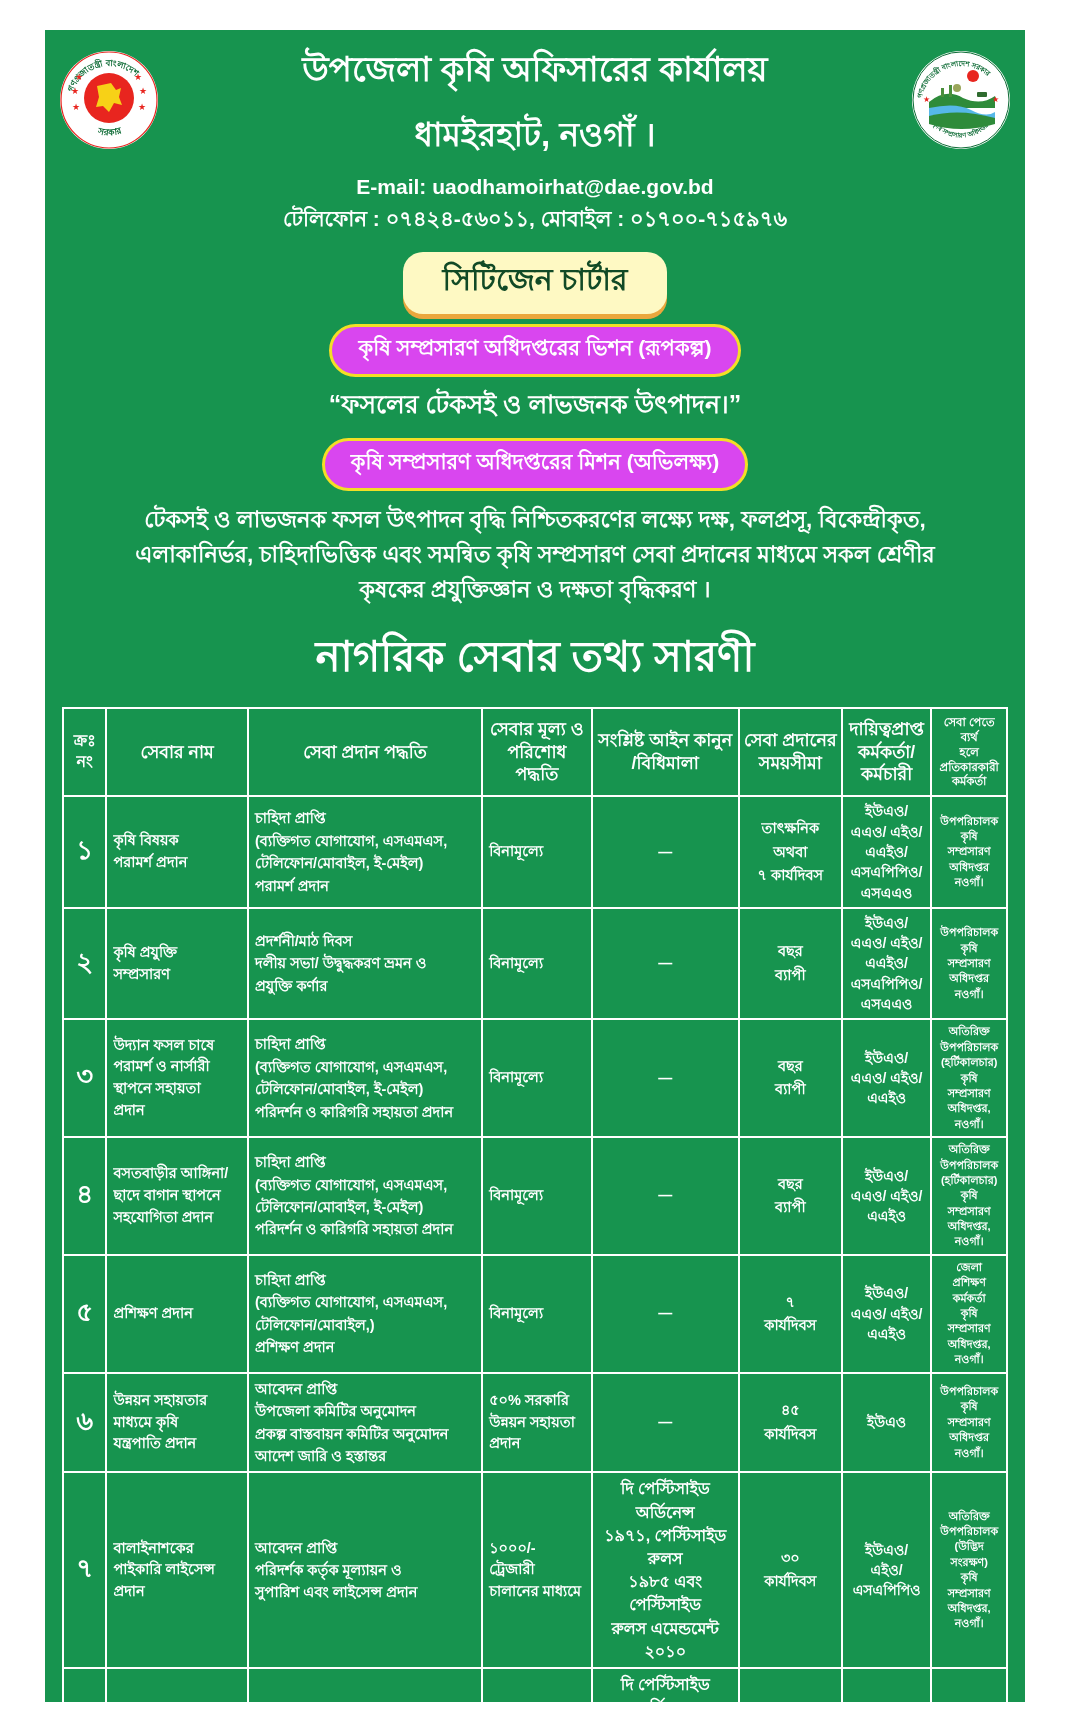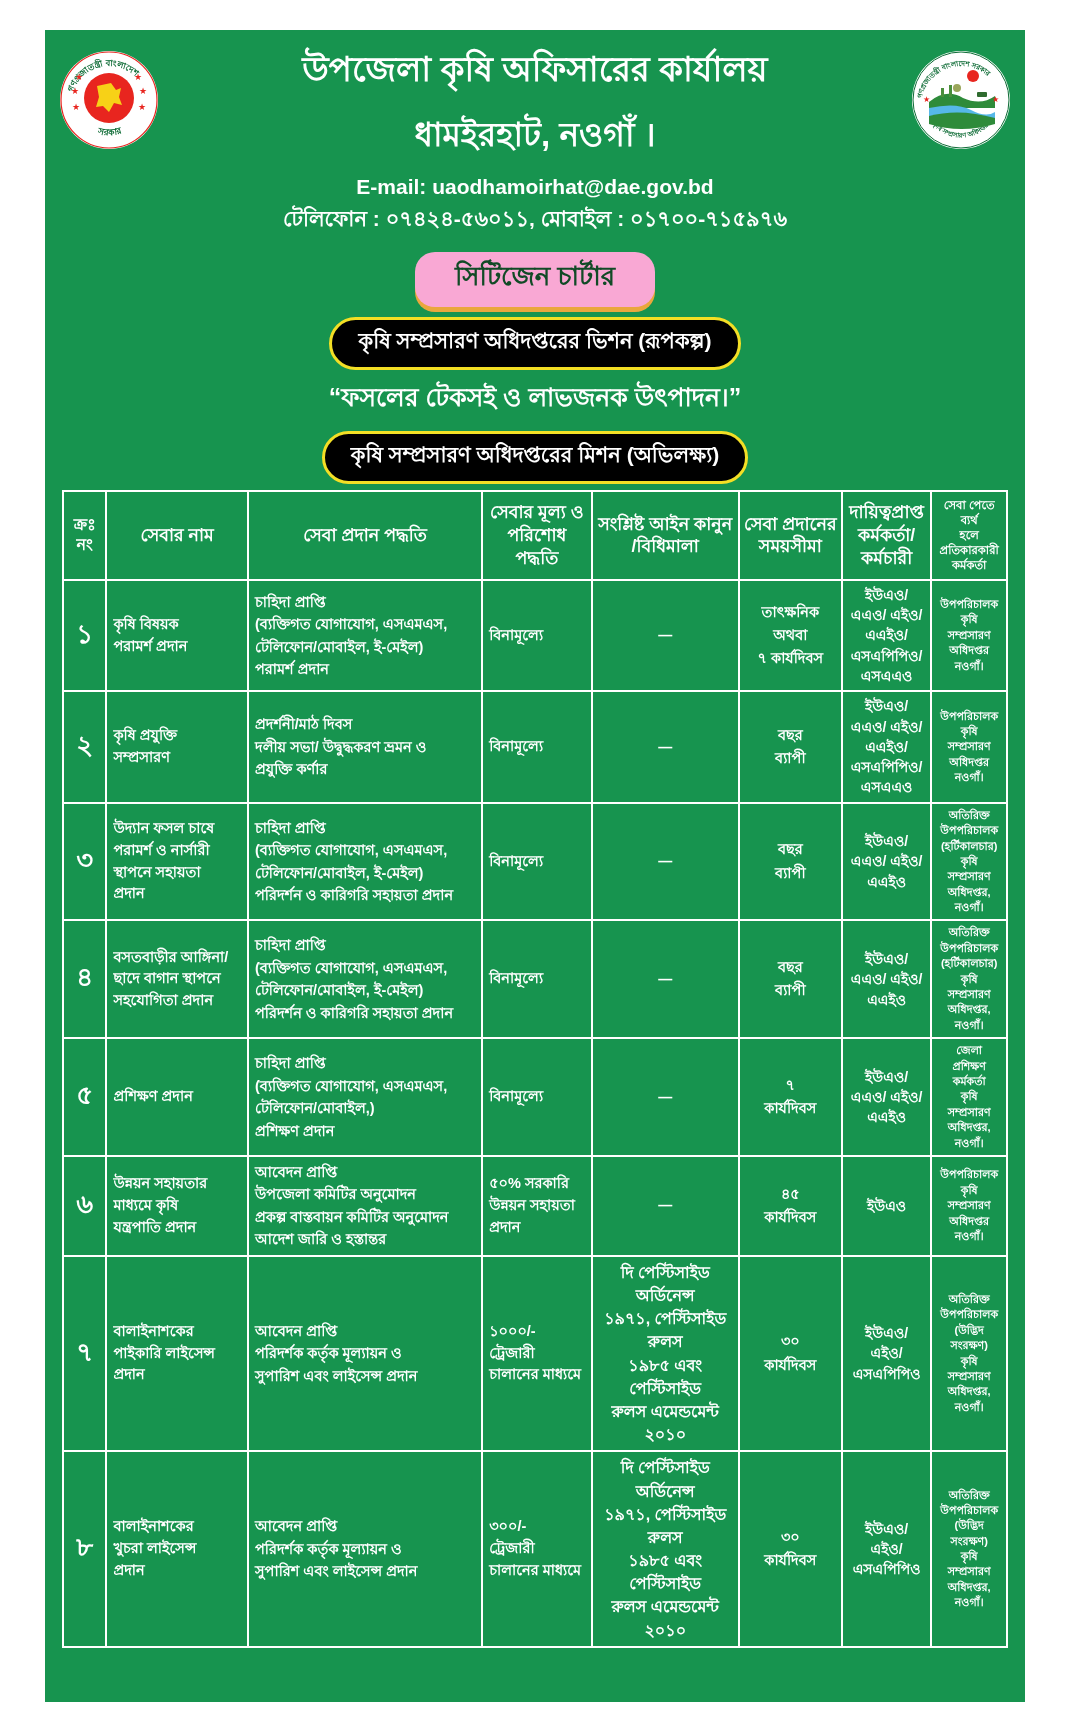--- a/index.html
+++ b/index.html
@@ -10,26 +10,26 @@
   
   .header { display:flex; align-items:flex-start; justify-content:space-between; padding:20px 14px 0 14px; }
   .logo { width:100px; height:100px; flex:0 0 auto; }
   .header-center { flex:1 1 auto; text-align:center; padding:0 6px; }
   .office-title { font-size:34px; line-height:1.15; font-weight:bold; color:#fff; }
   .office-location { font-size:33px; font-weight:bold; margin-top:20px; }
   .office-email { font-size:21px; font-weight:bold; margin-top:10px; }
   .office-phone { font-size:21px; font-weight:bold; margin-top:4px; }
 
   
-  .banner { display:table; margin:14px auto 10px auto; background:#f9a8d4; color:#114a26;
-            font-size:26px; font-weight:bold; padding:4px 40px 7px 40px; border-radius:20px;
+  .banner { display:table; margin:14px auto 10px auto; background:#fef9c3; color:#114a26;
+            font-size:30px; font-weight:bold; padding:4px 40px 7px 40px; border-radius:20px;
             box-shadow:0 5px 0 #eaa73d; }
 
   
-  .pill { display:table; margin:10px auto 6px auto; background:#000000; border:3px solid #f3df25;
+  .pill { display:table; margin:10px auto 6px auto; background:#d946ef; border:3px solid #f3df25;
           border-radius:999px; padding:5px 26px 7px 26px; font-size:21px; font-weight:bold; color:#fff;text-align:center; }
   .vision-text { text-align:center; font-size:25px; font-weight:bold; margin:8px 0 2px 0; }
   .mission-text { text-align:center; font-size:22.5px; font-weight:bold; width:88%; margin:12px auto 0 auto; line-height:1.55; white-space:normal; }
 
   
   .table-title { text-align:center; font-size:42px; font-weight:bold; margin:16px 0 12px 0; }
   table.services { width:946px; margin:0 auto; border-collapse:collapse; table-layout:fixed; }
   table.services th, table.services td { border:2px solid #ffffff; color:#fff; vertical-align:middle;
         white-space:pre-line; font-weight:bold; padding:4px 6px; }
   table.services th { font-size:17.5px; text-align:center; line-height:1.3; padding:6px 2px; }
@@ -109,21 +109,23 @@
         </svg>
       </div>
     </div>
 
     <div class="banner">সিটিজেন চার্টার</div>
 
     <div class="pill">কৃষি সম্প্রসারণ অধিদপ্তরের ভিশন (রূপকল্প)</div>
     <div class="vision-text">“ফসলের টেকসই ও লাভজনক উৎপাদন।”</div>
 
     <div class="pill">কৃষি সম্প্রসারণ অধিদপ্তরের মিশন (অভিলক্ষ্য)</div>
-
+    <div class="mission-text">টেকসই ও লাভজনক ফসল উৎপাদন বৃদ্ধি নিশ্চিতকরণের লক্ষ্যে দক্ষ, ফলপ্রসূ, বিকেন্দ্রীকৃত, এলাকানির্ভর, চাহিদাভিত্তিক এবং সমন্বিত কৃষি সম্প্রসারণ সেবা প্রদানের মাধ্যমে সকল শ্রেণীর কৃষকের প্রযুক্তিজ্ঞান ও দক্ষতা বৃদ্ধিকরণ ।</div>
+
+    <div class="table-title">নাগরিক সেবার তথ্য সারণী</div>
     <table class="services">
       <colgroup>
         <col style="width:4.6%">
           <col style="width:15%">
           <col style="width:24.8%">
           <col style="width:11.6%">
         <col style="width:15.6%">
           <col style="width:10.9%">
           <col style="width:9.5%">
           <col style="width:8%">

